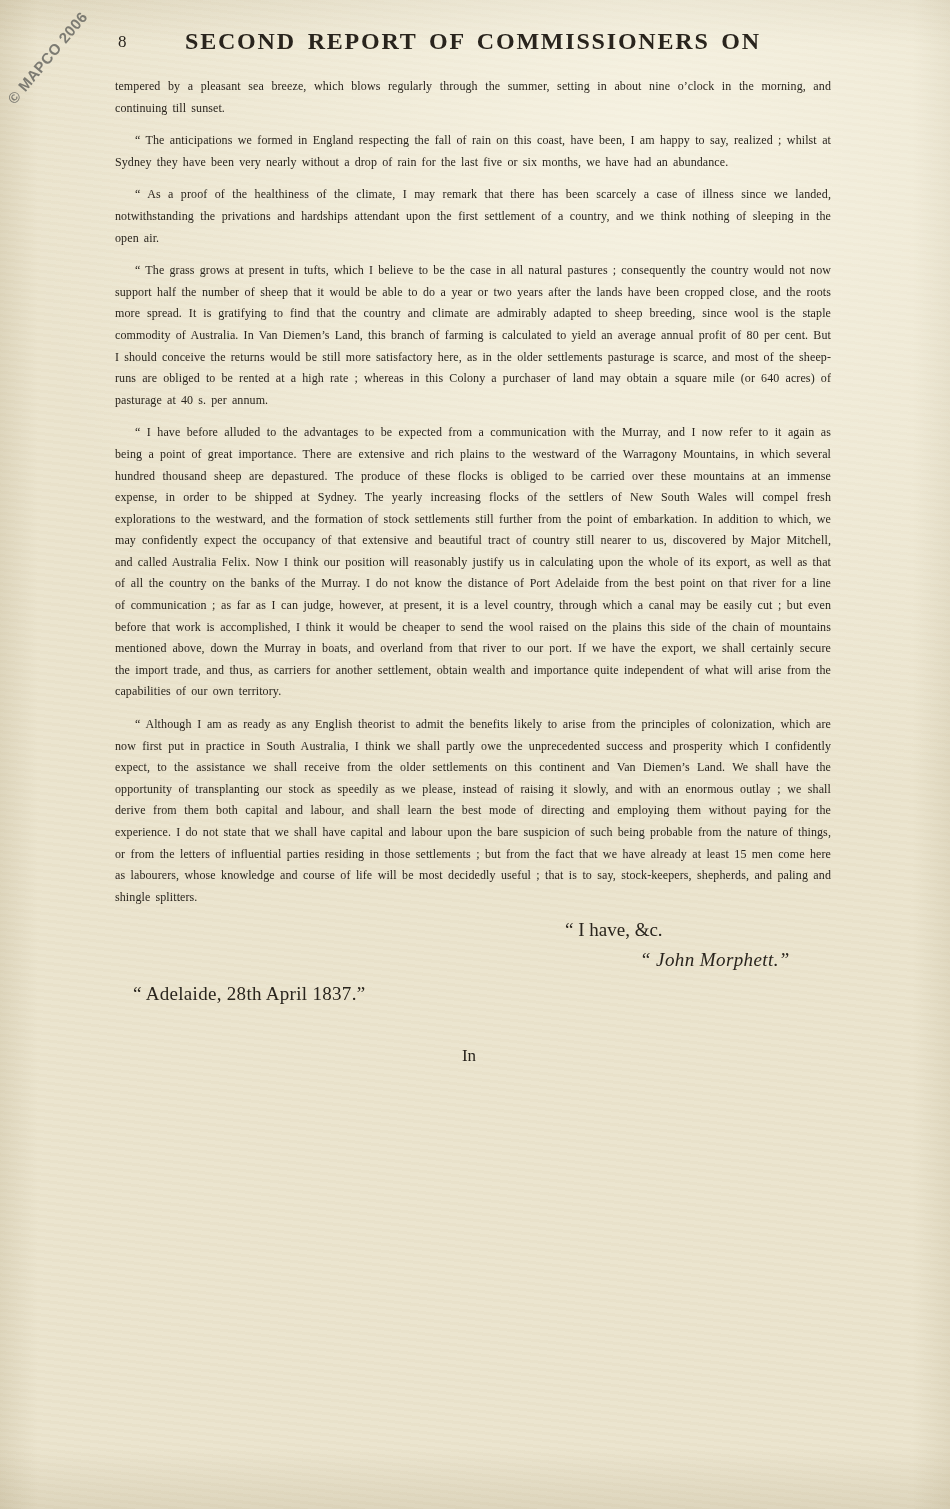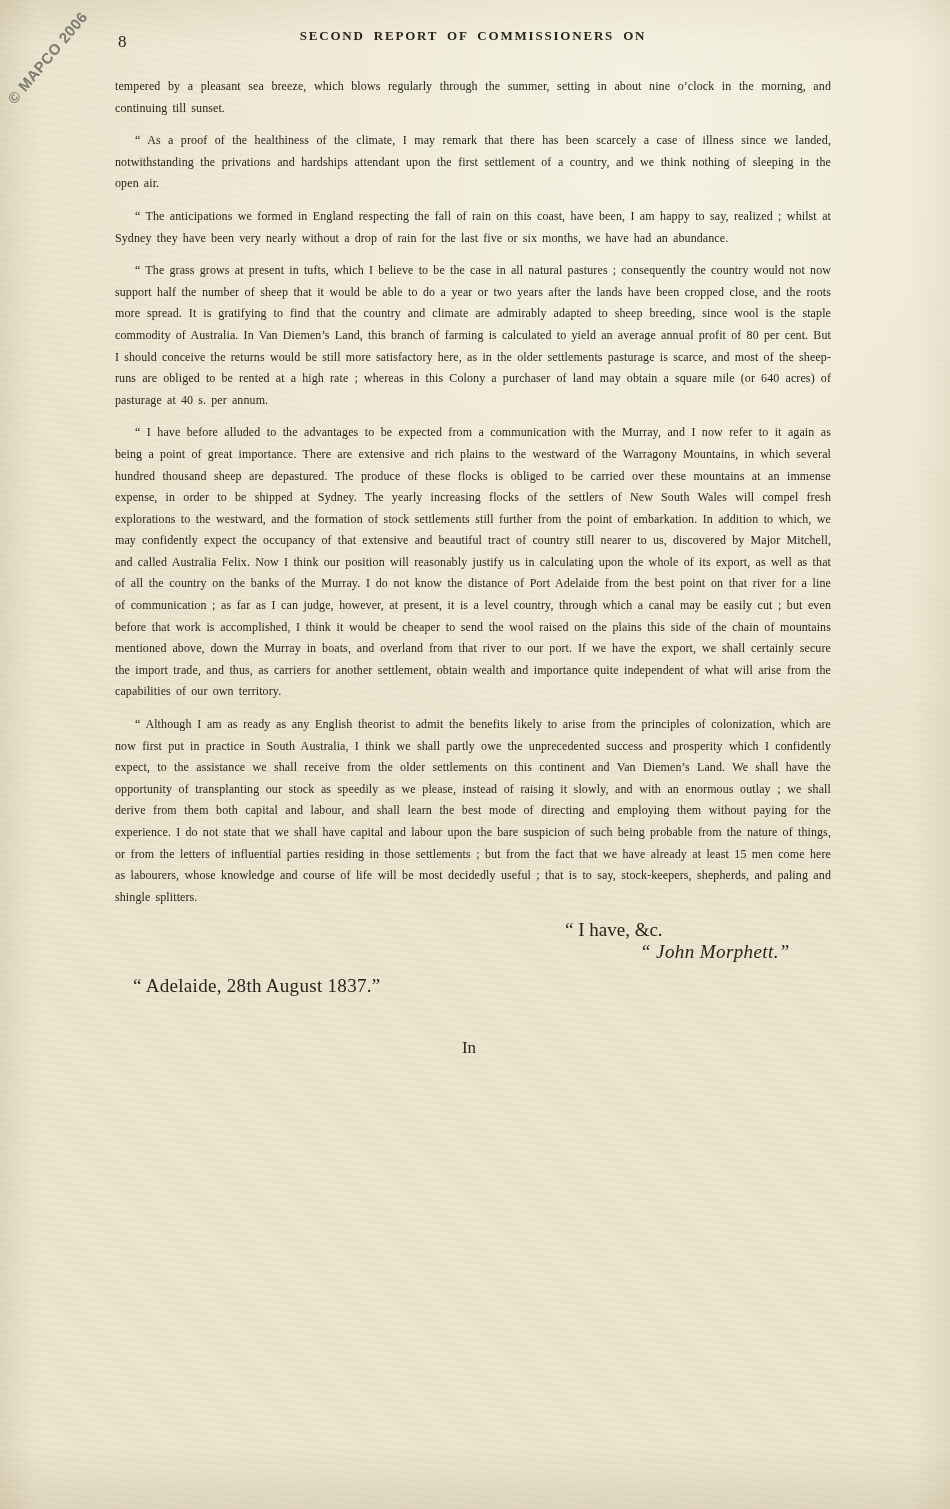--- a/index.html
+++ b/index.html
@@ -50,21 +50,21 @@
   .pageno {
     position: absolute;
     left: 3px;
     top: 4px;
     font-size: 17px;
     letter-spacing: 0.5px;
   }
   .running-title {
     margin: 0;
     text-align: center;
-    font-size: 13px;
+    font-size: 24px;
     font-weight: bold;
     letter-spacing: 1.8px;
     word-spacing: 4px;
     white-space: nowrap;
   }
   .bodytext p {
     margin: 0 0 11px 0;
     text-align: justify;
     text-indent: 20px;
     font-size: 12px;
@@ -74,21 +74,21 @@
   }
   .bodytext p.continuation { text-indent: 0; }
   .closing {
     font-size: 19px;
     line-height: 21.6px;
     margin-top: 4px;
   }
   .valediction { padding-left: 450px; }
   .signature {
     padding-left: 525px;
-    margin-top: 0;
+    margin-top: 8px;
     font-style: italic;
     letter-spacing: 0.4px;
   }
   .dateline {
     margin-top: 12px;
     padding-left: 18px;
     letter-spacing: 0.3px;
   }
   .catchword {
     margin-top: 42px;
@@ -106,29 +106,29 @@
 
   <div class="column">
 
     <div class="header">
       <span class="pageno">8</span>
       <h1 class="running-title">SECOND REPORT OF COMMISSIONERS ON</h1>
     </div>
 
     <div class="bodytext">
       <p class="continuation">tempered by a pleasant sea breeze, which blows regularly through the summer, setting in about nine o’clock in the morning, and continuing till sunset.</p>
+      <p>“ The anticipations we formed in England respecting the fall of rain on this coast, have been, I am happy to say, realized ; whilst at Sydney they have been very nearly without a drop of rain for the last five or six months, we have had an abundance.</p>
       <p>“ As a proof of the healthiness of the climate, I may remark that there has been scarcely a case of illness since we landed, notwithstanding the privations and hardships attendant upon the first settlement of a country, and we think nothing of sleeping in the open air.</p>
-      <p>“ The anticipations we formed in England respecting the fall of rain on this coast, have been, I am happy to say, realized ; whilst at Sydney they have been very nearly without a drop of rain for the last five or six months, we have had an abundance.</p>
       <p>“ The grass grows at present in tufts, which I believe to be the case in all natural pastures ; consequently the country would not now support half the number of sheep that it would be able to do a year or two years after the lands have been cropped close, and the roots more spread.  It is gratifying to find that the country and climate are admirably adapted to sheep breeding, since wool is the staple commodity of Australia.  In Van Diemen’s Land, this branch of farming is calculated to yield an average annual profit of 80 per cent.  But I should conceive the returns would be still more satisfactory here, as in the older settlements pasturage is scarce, and most of the sheep-runs are obliged to be rented at a high rate ; whereas in this Colony a purchaser of land may obtain a square mile (or 640 acres) of pasturage at 40 s. per annum.</p>
       <p>“ I have before alluded to the advantages to be expected from a communication with the Murray, and I now refer to it again as being a point of great importance.  There are extensive and rich plains to the westward of the Warragony Mountains, in which several hundred thousand sheep are depastured.  The produce of these flocks is obliged to be carried over these mountains at an immense expense, in order to be shipped at Sydney.  The yearly increasing flocks of the settlers of New South Wales will compel fresh explorations to the westward, and the formation of stock settlements still further from the point of embarkation.  In addition to which, we may confidently expect the occupancy of that extensive and beautiful tract of country still nearer to us, discovered by Major Mitchell, and called Australia Felix.  Now I think our position will reasonably justify us in calculating upon the whole of its export, as well as that of all the country on the banks of the Murray.  I do not know the distance of Port Adelaide from the best point on that river for a line of communication ; as far as I can judge, however, at present, it is a level country, through which a canal may be easily cut ; but even before that work is accomplished, I think it would be cheaper to send the wool raised on the plains this side of the chain of mountains mentioned above, down the Murray in boats, and overland from that river to our port.  If we have the export, we shall certainly secure the import trade, and thus, as carriers for another settlement, obtain wealth and importance quite independent of what will arise from the capabilities of our own territory.</p>
       <p>“ Although I am as ready as any English theorist to admit the benefits likely to arise from the principles of colonization, which are now first put in practice in South Australia, I think we shall partly owe the unprecedented success and prosperity which I confidently expect, to the assistance we shall receive from the older settlements on this continent and Van Diemen’s Land.  We shall have the opportunity of transplanting our stock as speedily as we please, instead of raising it slowly, and with an enormous outlay ; we shall derive from them both capital and labour, and shall learn the best mode of directing and employing them without paying for the experience.  I do not state that we shall have capital and labour upon the bare suspicion of such being probable from the nature of things, or from the letters of influential parties residing in those settlements ; but from the fact that we have already at least 15 men come here as labourers, whose knowledge and course of life will be most decidedly useful ; that is to say, stock-keepers, shepherds, and paling and shingle splitters.</p>
     </div>
 
     <div class="closing">
       <div class="valediction">“ I have, &amp;c.</div>
       <div class="signature">“ John Morphett.”</div>
-      <div class="dateline">“ Adelaide, 28th August 1837.”</div>
+      <div class="dateline">“ Adelaide, 28th April 1837.”</div>
     </div>
 
     <div class="catchword">In</div>
 
   </div>
 </div>
 
 </body></html>

